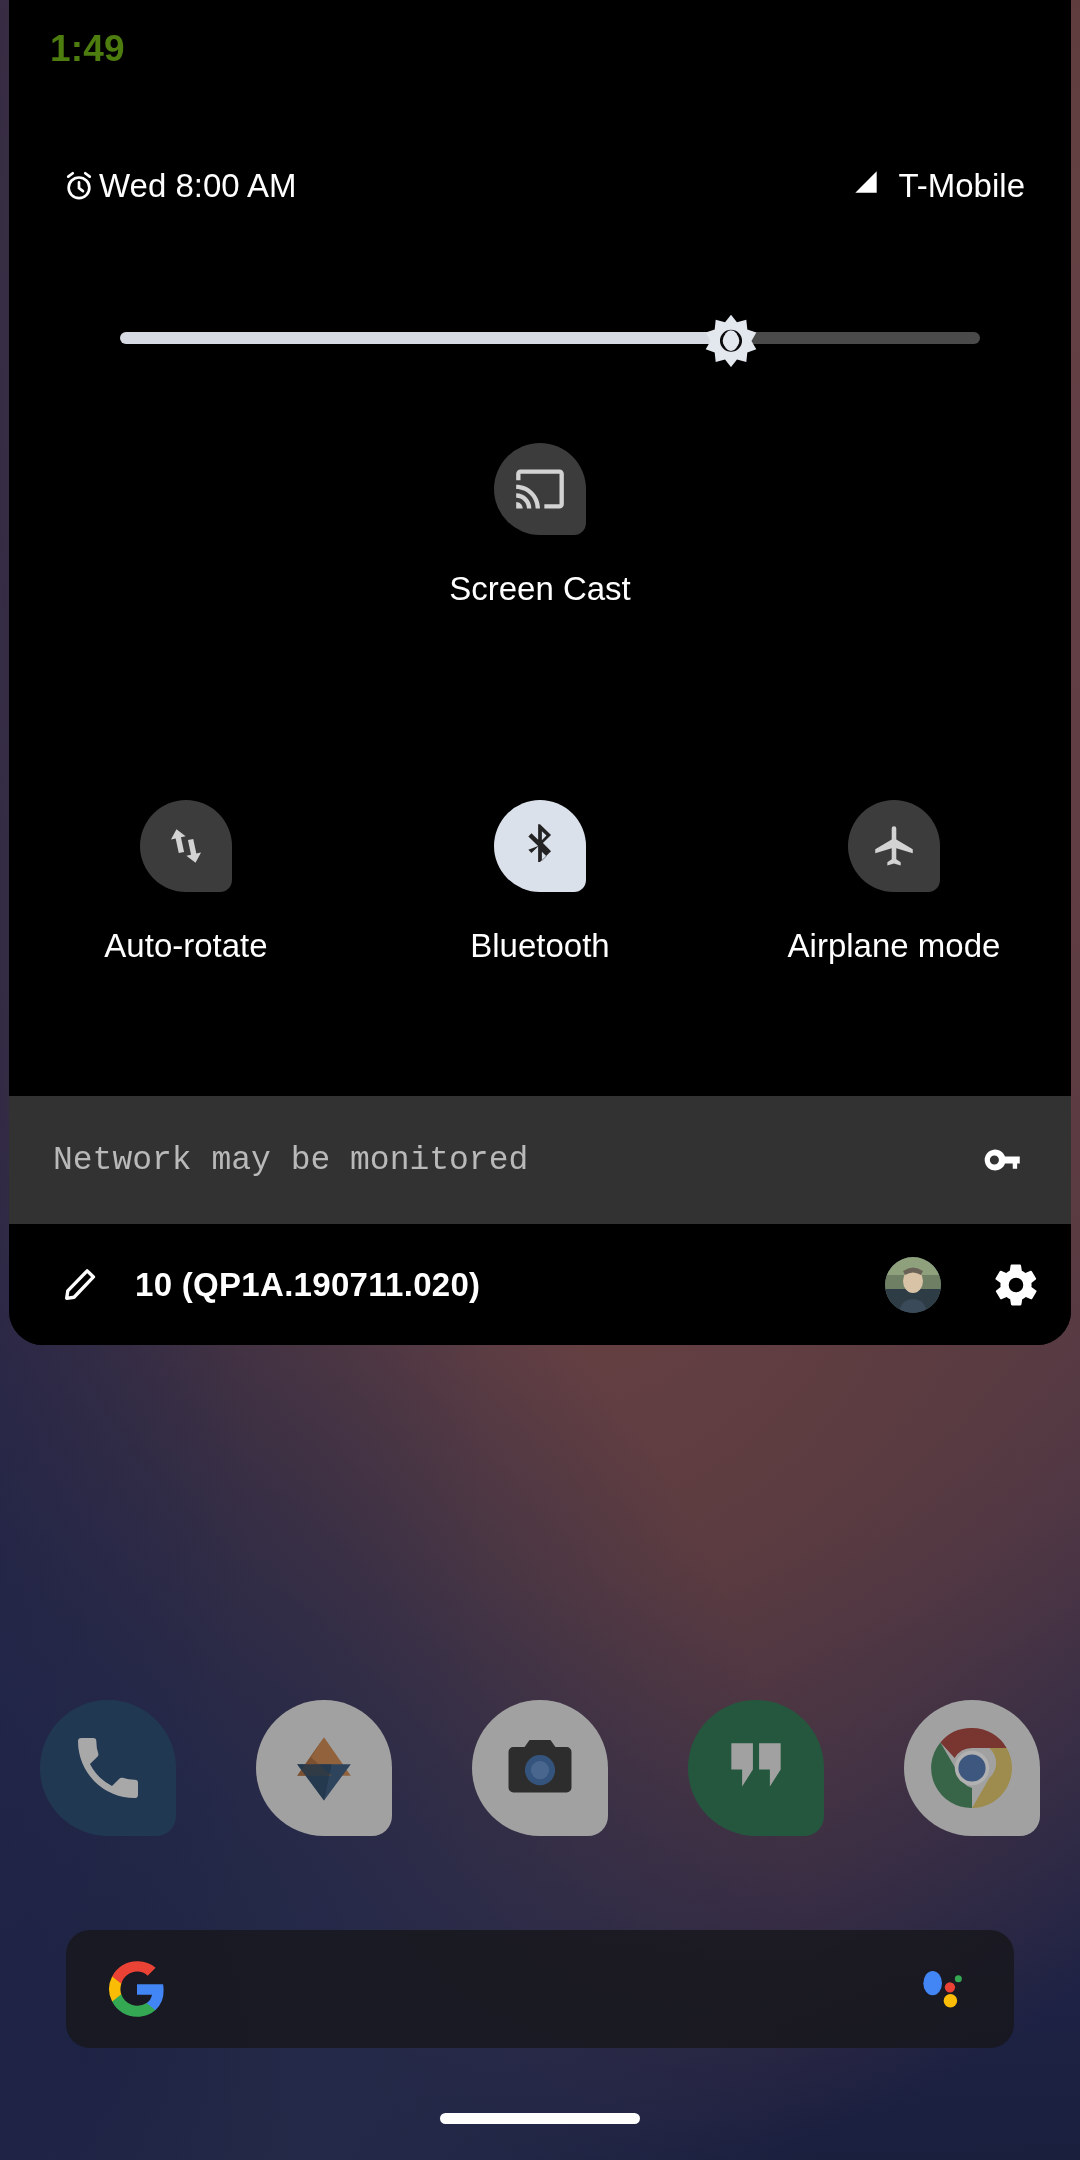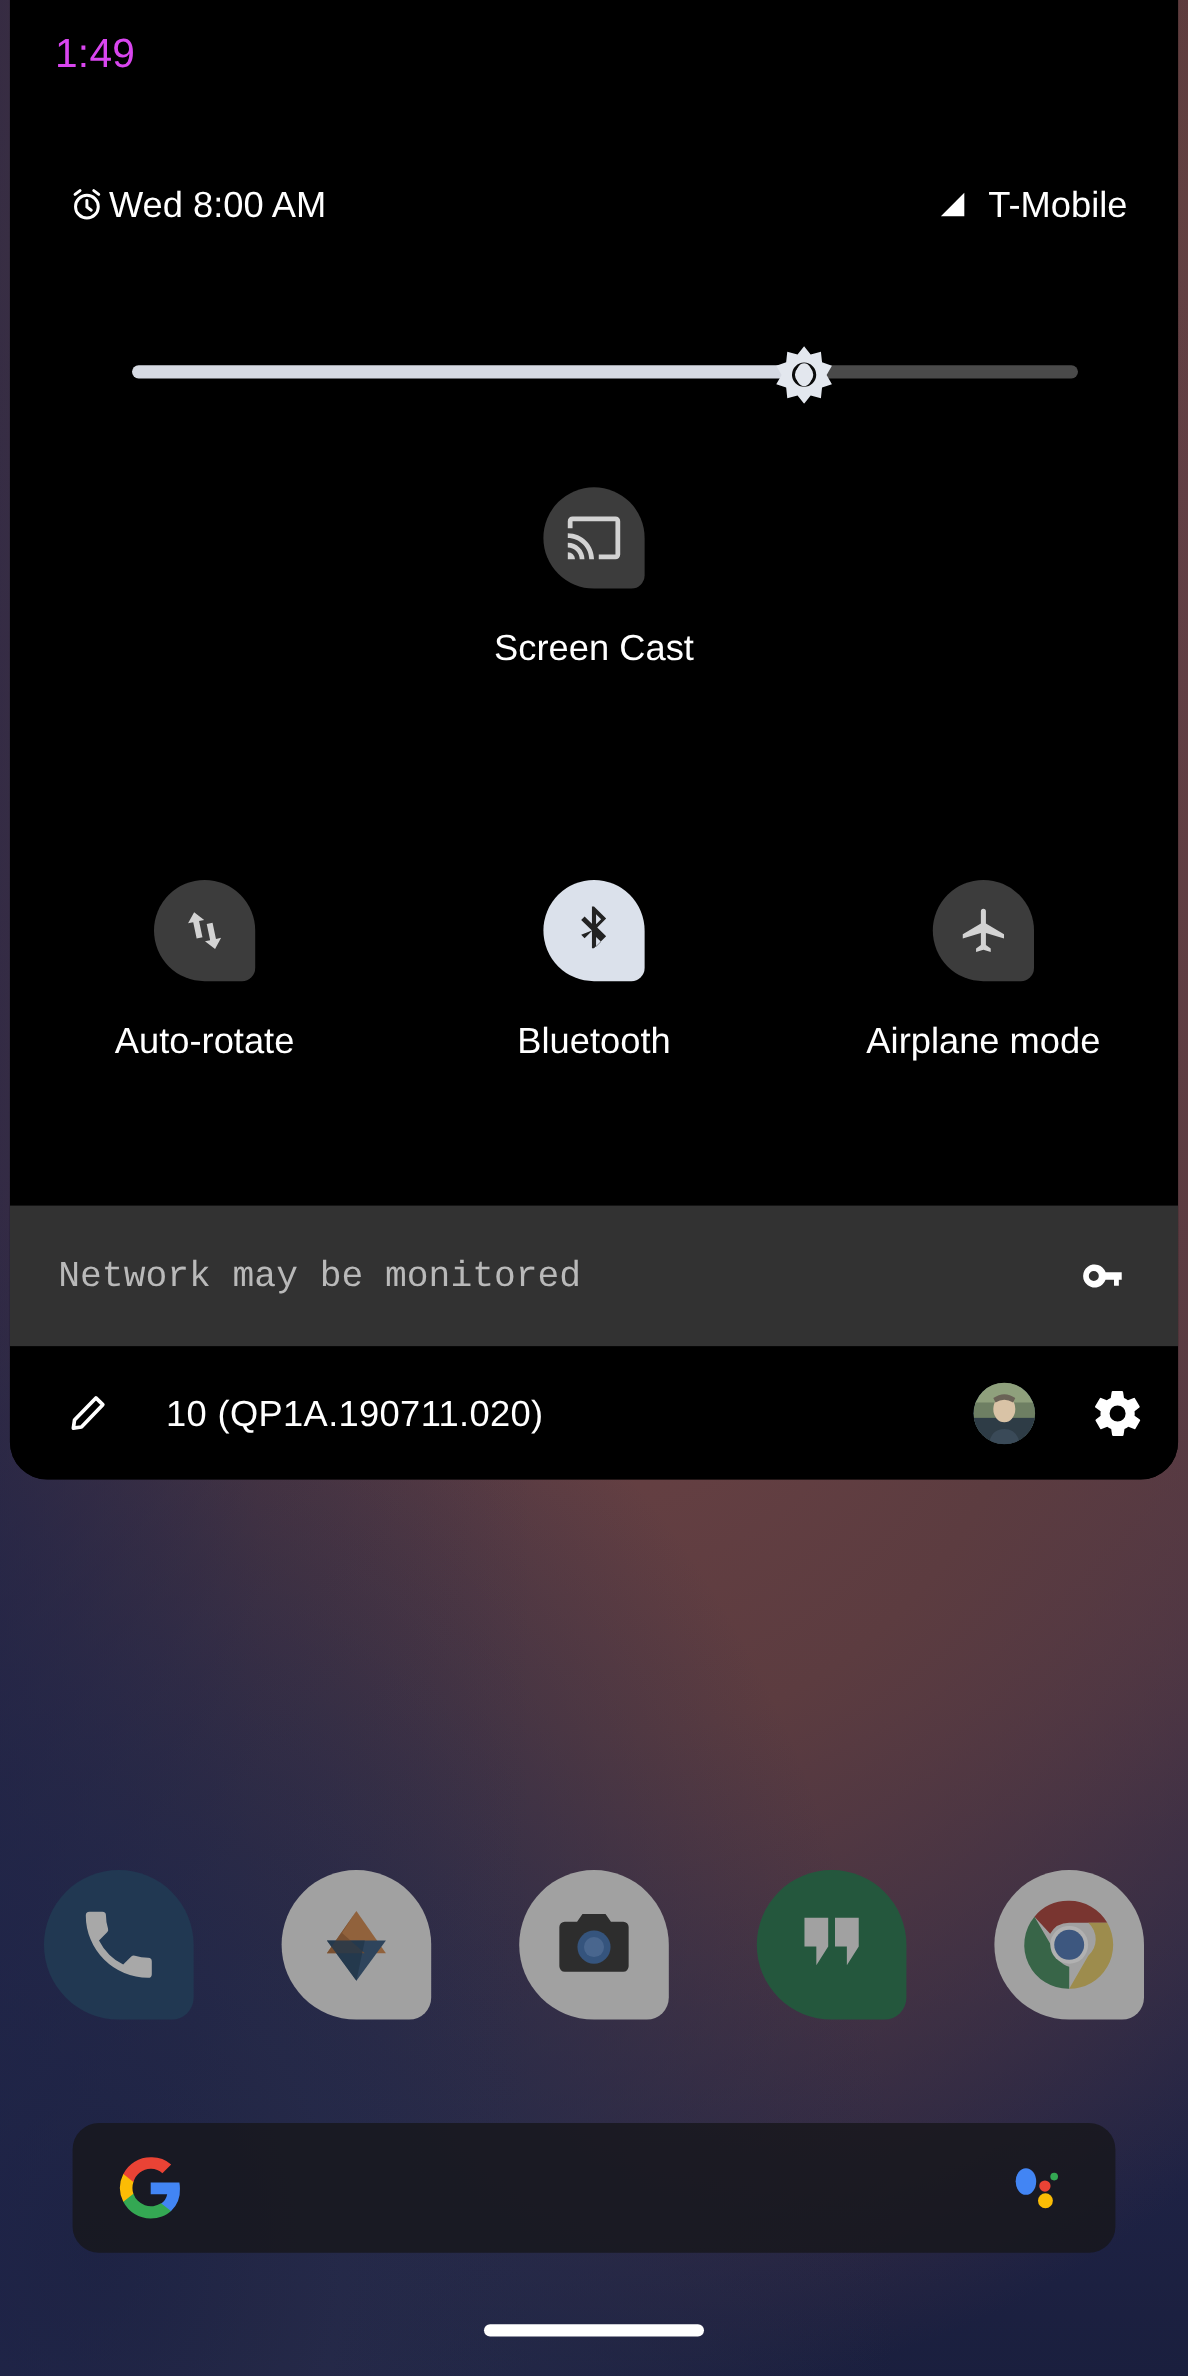--- a/index.html
+++ b/index.html
@@ -33,27 +33,27 @@
     background:#000;
     border-bottom-left-radius:34px; border-bottom-right-radius:34px;
     overflow:hidden;
     z-index:5;
   }
 
   
   #status-bar { position:absolute; left:0; top:0; width:100%; height:96px; }
   #status-clock {
     position:absolute; left:41px; top:28px;
-    font-size:37px; color:#d946ef; letter-spacing:.2px;
+    font-size:37px; color:#4d7c0f; letter-spacing:.2px;font-weight:bold;
   }
 
   
   #qs-header { position:absolute; left:0; top:166px; width:100%; height:58px; }
   .hdr-left { position:absolute; left:53px; top:0; display:flex; align-items:center; gap:3px; }
-  .hdr-right { position:absolute; right:46px; top:0; display:flex; align-items:center; gap:16px; }
+  .hdr-right { position:absolute; right:46px; top:0; display:flex; gap:16px; }
   .hdr-text { font-size:33px; color:#fff; white-space:nowrap; line-height:40px; }
   .alarm-ico { width:34px; height:36px; display:block; }
   .signal-ico { width:32px; height:32px; display:block; }
 
   
   #brightness { position:absolute; left:111px; top:318px; width:860px; height:40px; }
   #bright-track-on {
     position:absolute; left:0; top:14px; width:72%; height:12px;
     background:#d6dae3; border-radius:6px;
   }
@@ -94,21 +94,21 @@
   }
   #monitor-text { margin-left:44px; font-size:33px; color:#b9b9b9;font-family:Liberation Mono, monospace; }
   #vpn-key-icon { position:absolute; right:46px; width:42px; height:42px; }
 
   
   #qs-footer {
     position:absolute; left:0; top:1224px; width:100%; height:121px;
     background:#000; display:flex; align-items:center;
   }
   #edit-icon { margin-left:50px; width:42px; height:42px; }
-  #build-label { margin-left:50px; font-size:33px; color:#fff; letter-spacing:.3px; }
+  #build-label { margin-left:34px; font-size:33px; color:#fff; letter-spacing:.3px;font-weight:bold; }
   #avatar {
     position:absolute; right:130px; width:56px; height:56px;
     border-radius:50%; overflow:hidden;
     background:radial-gradient(circle at 50% 36%, #d8c6ae 0 22%, #7d8f6a 23% 48%, #4d6b74 49% 72%, #2c3a44 73% 100%);
   }
   #avatar svg { display:block; }
   #settings-icon { position:absolute; right:30px; width:50px; height:50px; }
 
   
   #dock { position:absolute; left:0; top:1700px; width:100%; height:180px; display:flex; z-index:3; }

